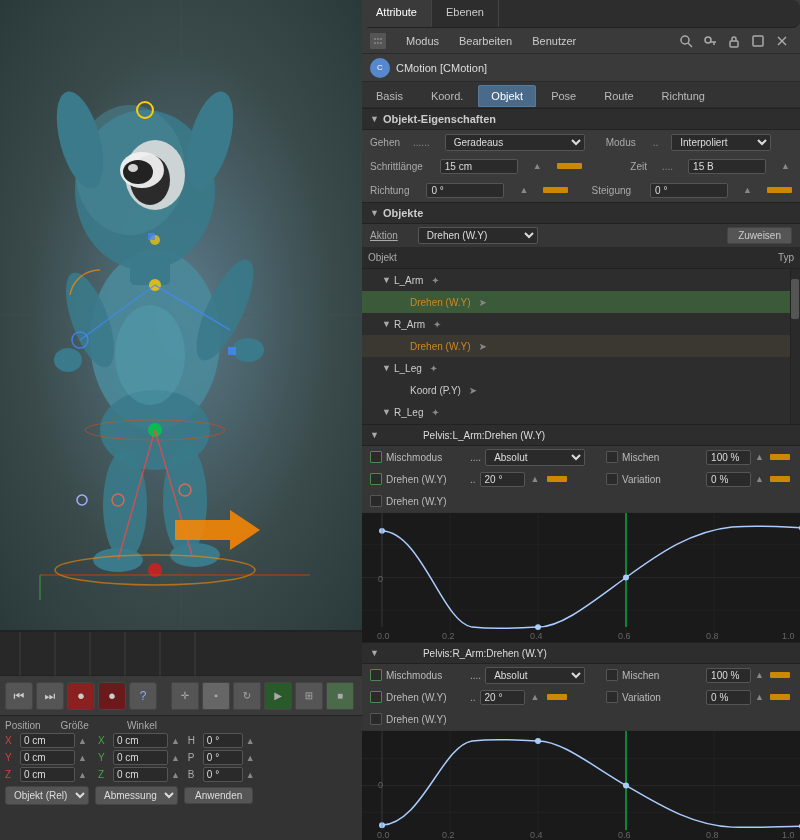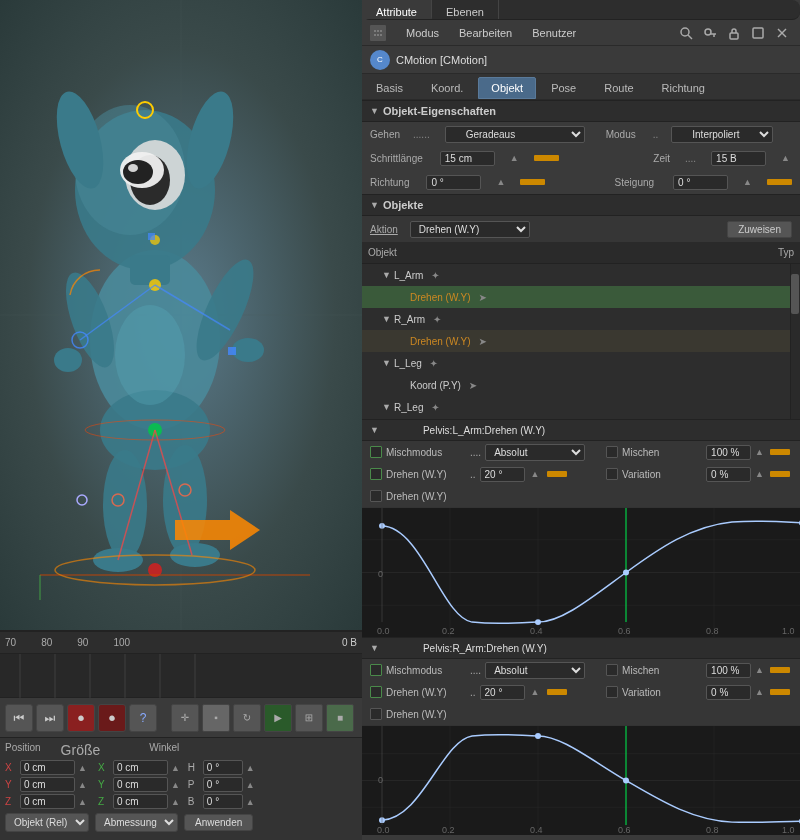--- a/index.html
+++ b/index.html
@@ -19,21 +19,21 @@
     .timeline-ruler { height: 22px; background: #2d2d2d; display: flex; align-items: center; padding: 0 5px; border-bottom: 1px solid #222; }
     .timeline-ruler-num { font-size: 10px; color: #aaa; margin-right: 25px; }
     .timeline-transport { height: 40px; background: #3a3a3a; display: flex; align-items: center; padding: 0 5px; gap: 3px; border-bottom: 1px solid #222; }
     .transport-btn { width: 28px; height: 28px; background: #555; border: 1px solid #444; border-radius: 3px; display: flex; align-items: center; justify-content: center; cursor: pointer; color: #ccc; font-size: 12px; }
     .transport-btn.red { background: #8a2020; }
     .transport-btn.red2 { background: #6a1a1a; }
     .transport-btn-sq { width: 28px; height: 28px; background: #555; border: 1px solid #444; border-radius: 2px; display: flex; align-items: center; justify-content: center; color: #aaa; font-size: 10px; }
     .transport-green { background: #2a5a2a; }
 
     
-    .tab-bar-top { height: 20px; background: #2d2d2d; display: flex; border-bottom: 1px solid #222; flex-shrink: 0; border-radius: 8px; }
+    .tab-bar-top { height: 28px; background: #2d2d2d; display: flex; border-bottom: 1px solid #222; flex-shrink: 0; border-radius: 8px; }
     .top-tab { padding: 6px 14px; font-size: 11px; color: #ccc; cursor: pointer; border-right: 1px solid #444; }
     .top-tab.active { background: #3a3a3a; color: #fff; border-bottom: 2px solid #3a3a3a; }
 
     .menu-bar { height: 26px; background: #3a3a3a; display: flex; align-items: center; padding: 0 8px; gap: 12px; border-bottom: 1px solid #2a2a2a; flex-shrink: 0; }
     .menu-item { font-size: 11px; color: #ccc; cursor: pointer; padding: 2px 4px; }
     .menu-icons { margin-left: auto; display: flex; gap: 4px; }
     .menu-icon-btn { width: 20px; height: 20px; display: flex; align-items: center; justify-content: center; color: #aaa; cursor: pointer; }
 
     .plugin-header { height: 28px; background: #3a3a3a; display: flex; align-items: center; padding: 0 8px; border-bottom: 1px solid #2a2a2a; flex-shrink: 0; }
     .plugin-icon { width: 20px; height: 20px; background: #5588cc; border-radius: 50%; display: flex; align-items: center; justify-content: center; font-size: 8px; color: #fff; margin-right: 6px; }
@@ -43,26 +43,26 @@
     .nav-tab { padding: 4px 12px; font-size: 11px; color: #bbb; cursor: pointer; border: 1px solid transparent; border-radius: 2px 2px 0 0; margin: 2px 1px 0; }
     .nav-tab.active { background: #4a6a8a; color: #fff; border-color: #5a7a9a; }
 
     .section-header { height: 22px; background: #2d2d2d; display: flex; align-items: center; padding: 0 8px; border-top: 1px solid #222; border-bottom: 1px solid #222; flex-shrink: 0; }
     .section-arrow { color: #aaa; margin-right: 4px; font-size: 9px; }
     .section-title { font-size: 11px; color: #ccc; font-weight: bold; }
 
     .properties-area { background: #3a3a3a; flex-shrink: 0; }
     .prop-row { display: flex; align-items: center; height: 24px; padding: 0 8px; gap: 13px; }
     .prop-label-dots { color: #aaa; font-size: 10px; }
-    .prop-select { background: #2a2a2a; border: 1px solid #555; color: #ddd; font-size: 10px; padding: 1px 16px; border-radius: 2px; min-width: 100px; }
+    .prop-select { background: #2a2a2a; border: 1px solid #555; color: #ddd; font-size: 10px; padding: 1px 4px; border-radius: 2px; min-width: 100px; }
     .prop-select-wide { min-width: 140px; }
-    .prop-value-box { background: #2a2a2a; border: 1px solid #555; color: #ddd; font-size: 10px; padding: 1px 4px; border-radius: 2px; width: 55px; }
+    .prop-value-box { background: #2a2a2a; border: 1px solid #555; color: #ddd; font-size: 10px; padding: 1px 4px; border-radius: 2px; width: 78px; }
     .prop-slider-bg { height: 6px; background: #cc8800; border-radius: 1px; width: 25px; }
     .objects-action-row { display: flex; align-items: center; height: 26px; padding: 0 8px; gap: 4px; background: #363636; }
-    .objects-action-label { color: #aaa; font-size: 10px; margin-right: 8px; text-decoration: underline; }
+    .objects-action-label { color: #aaa; font-size: 10px; margin-right: 16px; text-decoration: underline; }
     .objects-dropdown { background: #2a2a2a; border: 1px solid #555; color: #ddd; font-size: 10px; padding: 1px 4px; border-radius: 2px; min-width: 120px; }
     .objects-assign-btn { margin-left: auto; background: #555; border: 1px solid #444; color: #ccc; font-size: 10px; padding: 2px 10px; border-radius: 2px; cursor: pointer; }
 
     .objects-table { background: #2d2d2d; flex-shrink: 0; }
     .objects-table-header { display: flex; height: 22px; align-items: center; background: #2a2a2a; border-bottom: 1px solid #222; padding: 0 6px; }
     .obj-col-name { flex: 1; font-size: 10px; color: #aaa; }
     .obj-col-type { width: 50px; font-size: 10px; color: #aaa; text-align: right; }
     .objects-scroll { height: 155px; overflow: hidden; background: #2d2d2d; position: relative; }
     .scrollbar-right { position: absolute; right: 0; top: 0; width: 10px; height: 100%; background: #2a2a2a; border-left: 1px solid #222; }
     .scrollbar-thumb { position: absolute; right: 1px; top: 10px; width: 8px; height: 40px; background: #555; border-radius: 2px; }
@@ -178,27 +178,20 @@
 
           <path d="M 70 295 A 30 30 0 0 1 100 270" fill="none" stroke="#ff8800" stroke-width="1.5" opacity="0.7"></path>
 
           <rect x="228" y="347" width="8" height="8" fill="#4488ff" opacity="0.8"></rect>
           <rect x="148" y="233" width="7" height="7" fill="#4488ff" opacity="0.7"></rect>
         </svg>
       </div>
     </div>
 
     <div class="timeline">
-      <div class="timeline-ruler">
-        <span class="timeline-ruler-num">70</span>
-        <span class="timeline-ruler-num">80</span>
-        <span class="timeline-ruler-num">90</span>
-        <span class="timeline-ruler-num">100</span>
-        <span style="margin-left:auto; color:#ccc; font-size:10px;">0 B</span>
-      </div>
 
       <div style="height:44px; background:#282828; border-bottom:1px solid #222; position:relative;">
         <svg width="362" height="44" viewBox="0 0 362 44">
           <line x1="20" y1="0" x2="20" y2="44" stroke="#555" stroke-width="0.5"></line>
           <line x1="55" y1="0" x2="55" y2="44" stroke="#555" stroke-width="0.5"></line>
           <line x1="90" y1="0" x2="90" y2="44" stroke="#555" stroke-width="0.5"></line>
           <line x1="125" y1="0" x2="125" y2="44" stroke="#555" stroke-width="0.5"></line>
           <line x1="160" y1="0" x2="160" y2="44" stroke="#555" stroke-width="0.5"></line>
           <line x1="195" y1="0" x2="195" y2="44" stroke="#555" stroke-width="0.5"></line>
         </svg>
@@ -215,22 +208,22 @@
         <div class="transport-btn-sq" style="background:#666;">▪</div>
         <div class="transport-btn-sq">↻</div>
         <div class="transport-btn-sq transport-green">▶</div>
         <div class="transport-btn-sq">⊞</div>
         <div class="transport-btn-sq" style="background:#4a6a4a;">■</div>
       </div>
 
       <div style="padding:4px 5px 2px; background:#333;">
         <div style="display:flex; gap:20px; margin-bottom:2px;">
           <span style="color:#aaa; font-size:10px;">Position</span>
-          <span style="color:#aaa; font-size:14px;">Größe</span>
-          <span style="color:#aaa; font-size:10px; margin-left:29px;">Winkel</span>
+          <span style="color:#aaa; font-size:10px;">Größe</span>
+          <span style="color:#aaa; font-size:10px; margin-left:18px;">Winkel</span>
         </div>
         <div style="display:flex; align-items:center; gap:3px; margin-bottom:2px;">
           <span style="color:#cc4444; font-size:10px; width:12px;">X</span>
           <input type="text" style="width: 55px; background: rgb(42, 42, 42); border: 1px solid rgb(85, 85, 85); color: rgb(221, 221, 221); font-size: 10px; padding: 1px 3px; border-radius: 2px;" value="0 cm">
           <span style="color:#888; font-size:9px;">▲</span>
           <span style="color:#44aa44; font-size:10px; width:12px; margin-left:8px;">X</span>
           <input type="text" style="width: 55px; background: rgb(42, 42, 42); border: 1px solid rgb(85, 85, 85); color: rgb(221, 221, 221); font-size: 10px; padding: 1px 3px; border-radius: 2px;" value="0 cm">
           <span style="color:#888; font-size:9px;">▲</span>
           <span style="color:#aaa; font-size:10px; width:12px; margin-left:5px;">H</span>
           <input type="text" style="width: 40px; background: rgb(42, 42, 42); border: 1px solid rgb(85, 85, 85); color: rgb(221, 221, 221); font-size: 10px; padding: 1px 3px; border-radius: 2px;" value="0 °">

